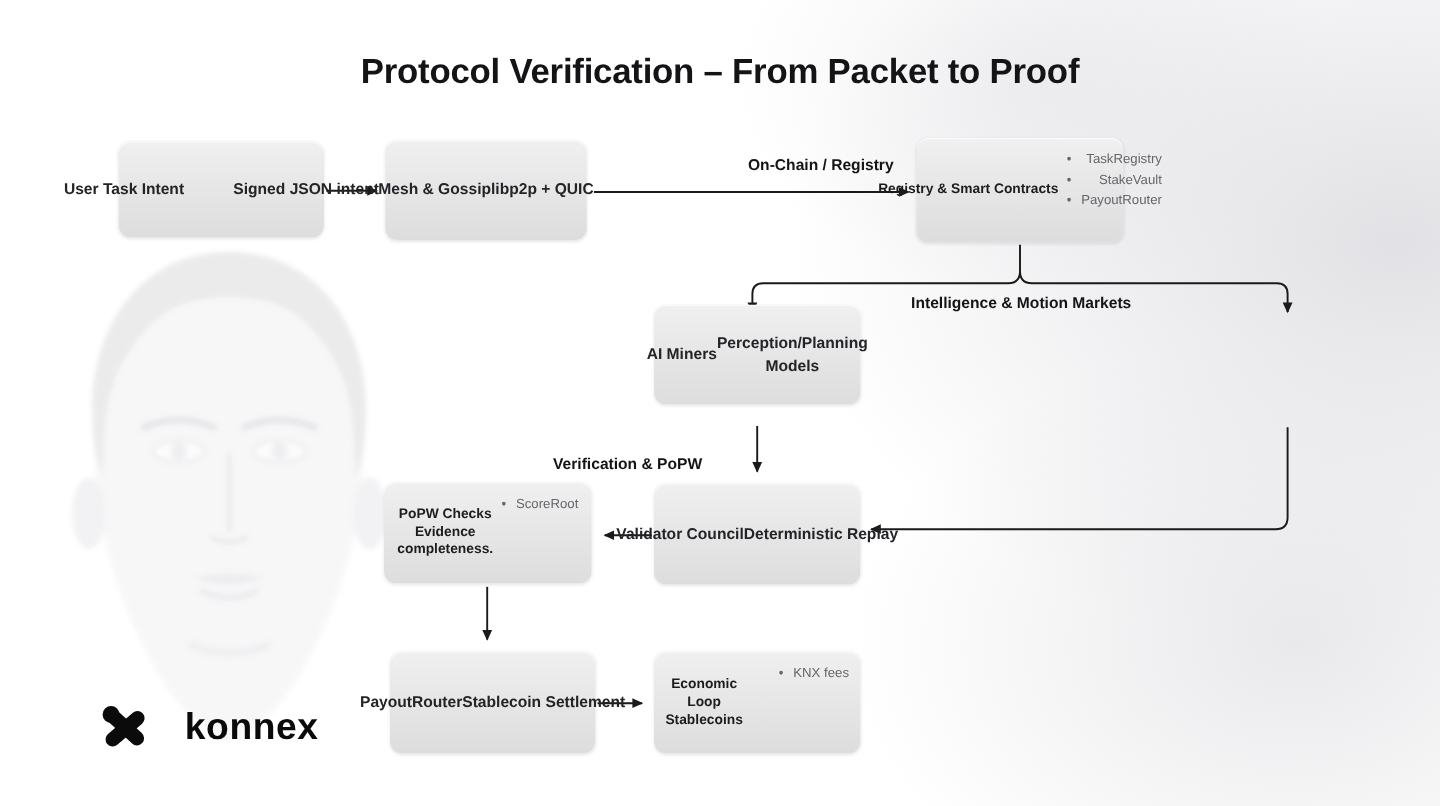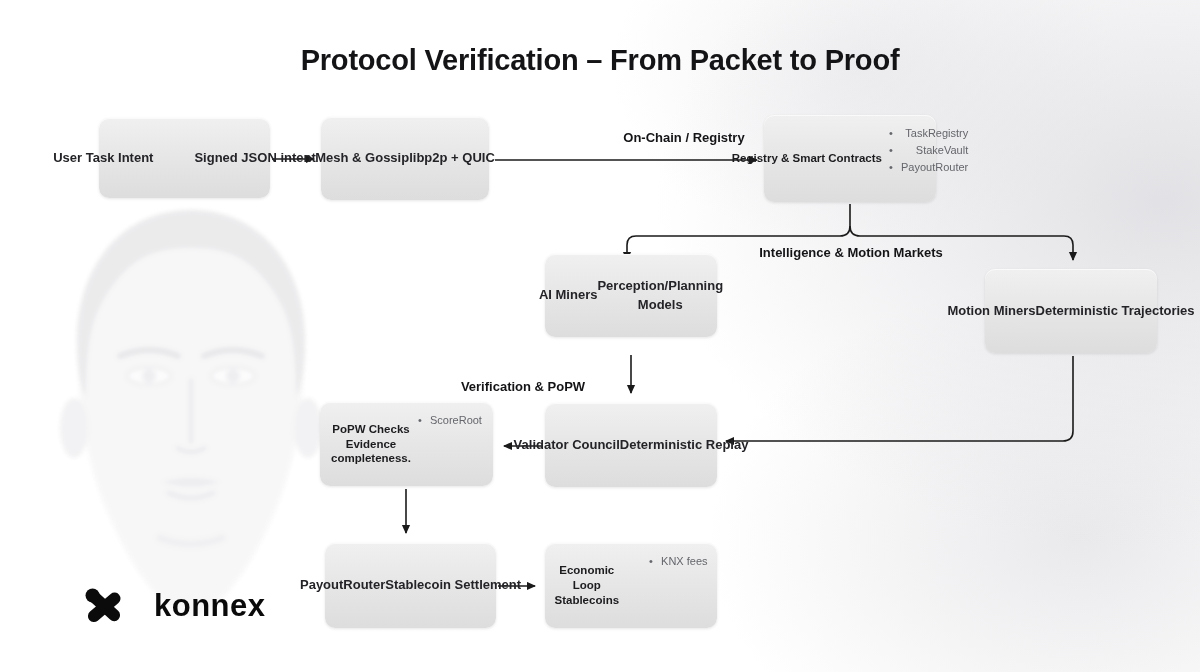--- a/index.html
+++ b/index.html
@@ -125,24 +125,20 @@
       <li>StakeVault</li>
       <li>PayoutRouter</li>
     </ul>
   </div>
 
   <div class="node" id="node-ai">
     <div class="l">AI Miners</div>
     <div class="l wrap">Perception/Planning Models</div>
   </div>
 
-  <div class="node" id="node-motion">
-    <div class="l">Motion Miners</div>
-    <div class="l">Deterministic Trajectories</div>
-  </div>
 
   <div class="node" id="node-validator">
     <div class="l">Validator Council</div>
     <div class="l">Deterministic Replay</div>
   </div>
 
   <div class="node listbox" id="node-popw">
     <div class="node-title">PoPW Checks Evidence completeness.</div>
     <ul>
       <li>ScoreRoot</li>

